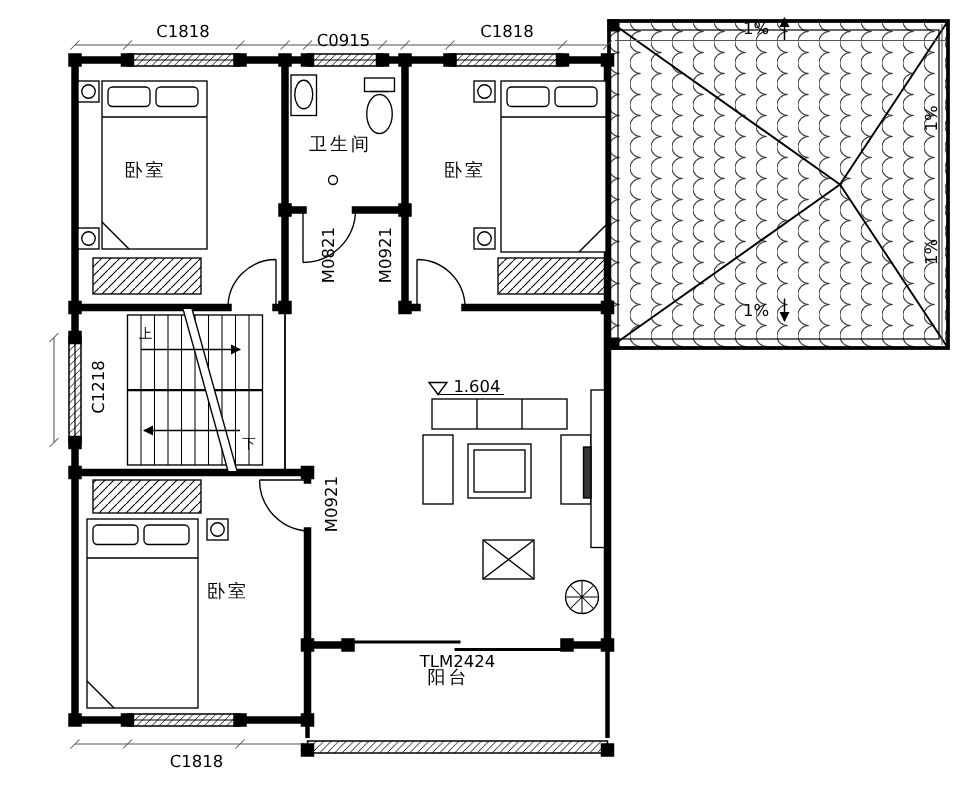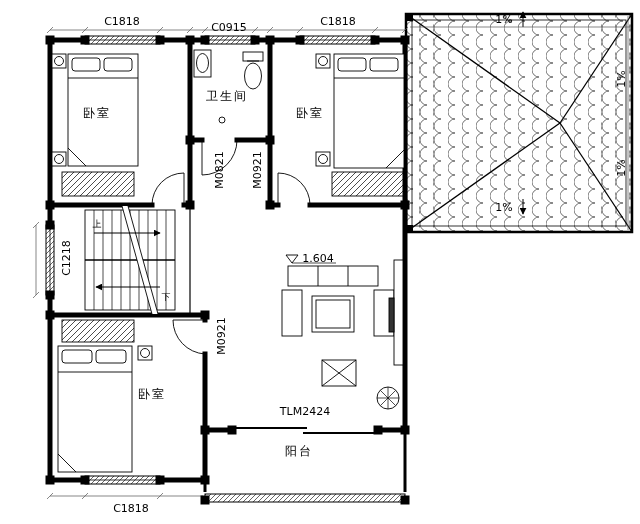--- a/index.html
+++ b/index.html
@@ -304,21 +304,21 @@
 
   <div class="lbl room" style="left:97px;top:113px">卧室</div>
   <div class="lbl room" style="left:227px;top:96px">卫生间</div>
   <div class="lbl room" style="left:310px;top:113px">卧室</div>
   <div class="lbl room" style="left:152px;top:394px">卧室</div>
   <div class="lbl room" style="left:299px;top:451px">阳台</div>
 
   <div class="lbl v" style="left:219px;top:170px">M0821</div>
   <div class="lbl v" style="left:257px;top:170px">M0921</div>
   <div class="lbl v" style="left:221px;top:336px">M0921</div>
-  <div class="lbl" style="left:305px;top:411px">TLM2424</div>
+  <div class="lbl" style="left:305px;top:441px">TLM2424</div>
 
   <div class="lbl" style="left:318px;top:258px">1.604</div>
   <div class="lbl small" style="left:97px;top:224px">上</div>
   <div class="lbl small" style="left:166px;top:297px">下</div>
 
   <div class="lbl" style="left:131px;top:508px">C1818</div>
 
 </div>
 
 </body></html>

